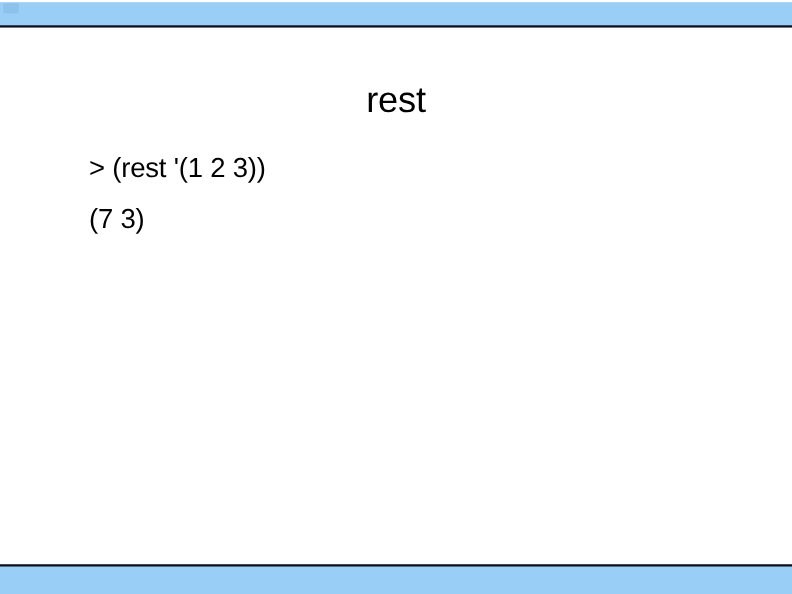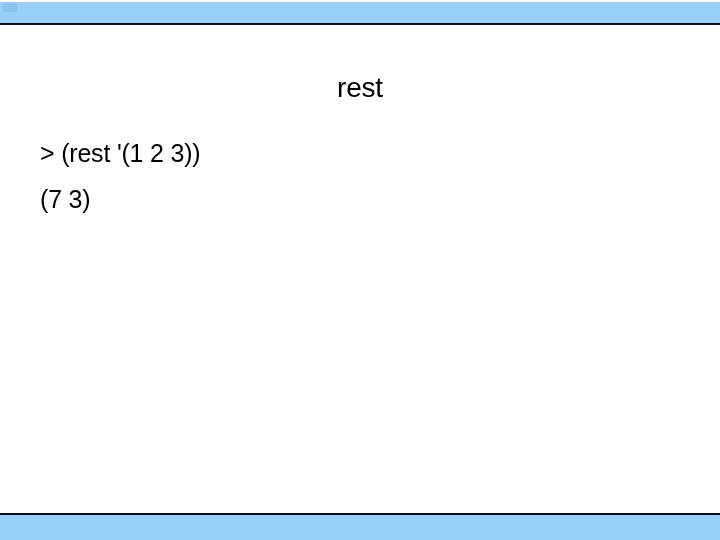--- a/index.html
+++ b/index.html
@@ -50,40 +50,41 @@
     border-radius: 1px;
   }
 
   
   .title {
     position: absolute;
     left: 0;
     top: 47px;
     width: 720px;
     text-align: center;
-    font-size: 28px;
+    font-size: 33px;
     line-height: 44px;
     font-weight: 400;
     color: #000000;
     letter-spacing: -0.2px;
   }
 
   
   .body-block {
     position: absolute;
     left: 40px;
     top: 130px;
     width: 640px;
   }
   .code-line {
     font-size: 25px;
     line-height: 46px;
     color: #000000;
     white-space: pre;
     letter-spacing: -0.2px;
+    margin-left: 41px;
   }
   .spacer-line {
     height: 46px;
   }
 </style>
 </head>
 <body>
 
 <div class="slide">
 

